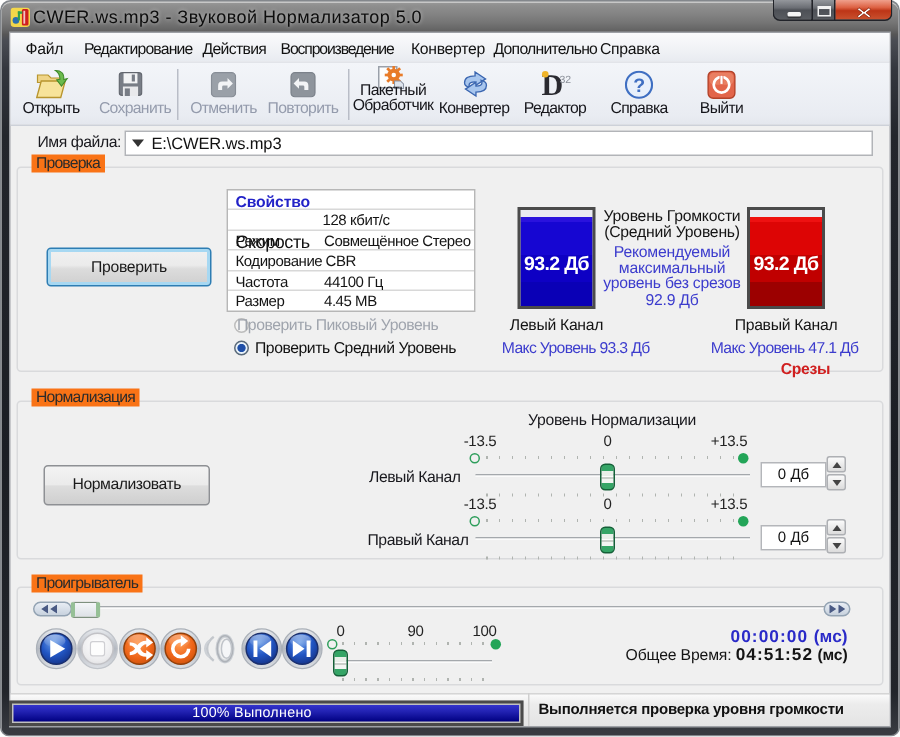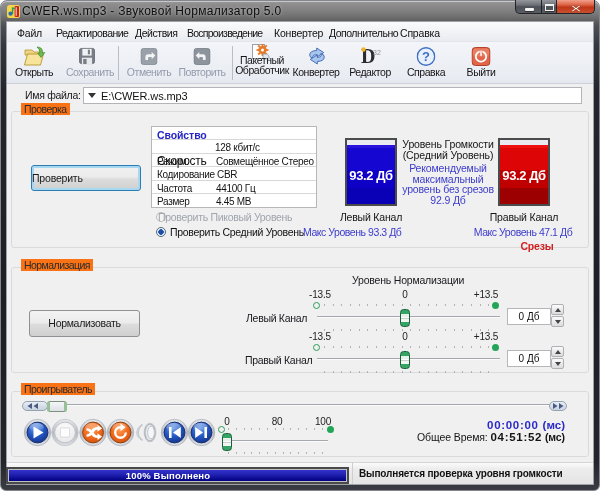--- a/index.html
+++ b/index.html
@@ -142,21 +142,21 @@
 <div class="tlab" style="left:481px;top:65.5px">Выйти</div>
 
 <div class="slab" style="left:25px;top:89px">Имя файла:</div>
 <div class="a" style="left:83px;top:87px;width:499px;height:17px;border:1px solid #b2b4b8;background:#fff"></div>
 <div class="a" style="left:88px;top:93px;width:0;height:0;border-left:4px solid transparent;border-right:4px solid transparent;border-top:5px solid #333"></div>
 <div class="a" style="left:101px;top:90px;font-size:11px;color:#111;letter-spacing:-0.1px">E:\CWER.ws.mp3</div>
 
 <div class="grp" style="left:11px;top:111px;width:578px;height:137px"></div>
 <div class="glab" style="top:102.5px">Проверка</div>
 
-<div class="a" style="left:31px;top:165px;width:110px;height:26px;border:1px solid #2d7db3;border-radius:3px;background:linear-gradient(180deg,#f1f1f1,#ebebeb 45%,#dcdcdc 55%,#cfcfcf);box-shadow:inset 0 0 0 2px #a7d8f2;font-size:10.5px;color:#1a1a1a;text-align:left;line-height:24px;letter-spacing:-0.2px">Проверить</div>
+<div class="a" style="left:31px;top:165px;width:110px;height:26px;border:1px solid #2d7db3;border-radius:3px;background:linear-gradient(180deg,#f1f1f1,#ebebeb 45%,#dcdcdc 55%,#cfcfcf);box-shadow:inset 0 0 0 2px #a7d8f2;font-size:10.5px;color:#1a1a1a;text-align:center;line-height:24px;letter-spacing:-0.2px">Проверить</div>
 
 <div class="a" style="left:151px;top:126px;width:166px;height:82px;border:1px solid #b7b7b7;background:#fff"></div>
 <div class="a" style="left:152px;top:139px;width:164px;height:1px;background:#d8d8d8"></div>
 <div class="a" style="left:152px;top:153px;width:164px;height:1px;background:#d8d8d8"></div>
 <div class="a" style="left:152px;top:166px;width:164px;height:1px;background:#d8d8d8"></div>
 <div class="a" style="left:152px;top:180px;width:164px;height:1px;background:#d8d8d8"></div>
 <div class="a" style="left:152px;top:193px;width:164px;height:1px;background:#d8d8d8"></div>
 <div class="a" style="left:157px;top:129px;font-size:10.5px;font-weight:bold;color:#2323c8;letter-spacing:-0.1px">Свойство</div>
 <div class="a" style="left:157px;top:154px;font-size:12px;color:#141414;letter-spacing:-0.3px">Скорость</div>
 <div class="a" style="left:215px;top:142px;font-size:10px;color:#141414;letter-spacing:-0.3px">128 кбит/с</div>
@@ -176,21 +176,21 @@
 
 <div class="a" style="left:345px;top:138px;width:52px;height:68px;border:2px solid #4b4b4b;background:linear-gradient(180deg,#eaeaf2 0 5px,#2a12dd 5px 8px,#1606d2 8px 30px,#0e00c4 30px 48px,#0a00b6 48px 64px)"></div>
 <div class="a" style="left:345px;top:168px;width:52px;height:15px;font-size:13px;font-weight:bold;color:#fff;text-align:center;letter-spacing:-0.4px">93.2 Дб</div>
 <div class="a" style="left:498px;top:138px;width:52px;height:68px;border:2px solid #4b4b4b;background:linear-gradient(180deg,#eaeaf2 0 5px,#ee1111 5px 8px,#dd0505 8px 30px,#c00000 30px 48px,#9c0000 48px 64px)"></div>
 <div class="a" style="left:498px;top:168px;width:52px;height:15px;font-size:13px;font-weight:bold;color:#fff;text-align:center;letter-spacing:-0.4px">93.2 Дб</div>
 
 <div class="a" style="left:399px;top:139px;width:98px;text-align:center;font-size:10.5px;line-height:10.5px;color:#141414;letter-spacing:-0.15px">Уровень Громкости<br>(Средний Уровень)</div>
 <div class="a blue" style="left:399px;top:163px;width:98px;text-align:center;font-size:10.5px;line-height:10.7px;letter-spacing:-0.15px">Рекомендуемый<br>максимальный<br>уровень без срезов<br>92.9 Дб</div>
 
 <div class="a" style="left:321px;top:211px;width:100px;text-align:center;font-size:10.5px;color:#141414;letter-spacing:-0.2px">Левый Канал</div>
-<div class="a blue" style="left:303px;top:226px;width:130px;text-align:left;font-size:10.5px;letter-spacing:-0.45px;white-space:nowrap">Макс Уровень 93.3 Дб</div>
+<div class="a blue" style="left:303px;top:226px;width:130px;text-align:right;font-size:10.5px;letter-spacing:-0.45px;white-space:nowrap">Макс Уровень 93.3 Дб</div>
 <div class="a" style="left:474px;top:211px;width:100px;text-align:center;font-size:10.5px;color:#141414;letter-spacing:-0.2px">Правый Канал</div>
 <div class="a blue" style="left:458px;top:226px;width:130px;text-align:center;font-size:10.5px;letter-spacing:-0.45px;white-space:nowrap">Макс Уровень 47.1 Дб</div>
 <div class="a" style="left:487px;top:240px;width:100px;text-align:center;font-size:10.5px;font-weight:bold;color:#d01f1f;letter-spacing:-0.2px">Срезы</div>
 
 <div class="grp" style="left:11px;top:267px;width:578px;height:106px"></div>
 <div class="glab" style="top:258.5px">Нормализация</div>
 <div class="btn7" style="left:29px;top:310px;width:111px;height:27px;line-height:25px">Нормализовать</div>
 <div class="slab" style="left:352px;top:274px;letter-spacing:-0.2px">Уровень Нормализации</div>
 
 <div class="num" style="left:320px;top:289px">-13.5</div>
@@ -311,30 +311,30 @@
 <g>
 <circle cx="178.5" cy="14.5" r="13.2" fill="url(#bez)" stroke="#aab0b8" stroke-width="0.8"></circle>
 <circle cx="178.5" cy="14.5" r="10.4" fill="url(#gb)" stroke="#1a2f6e" stroke-width="1"></circle>
 <rect x="181.4" y="9" width="2.6" height="11" fill="#fff"></rect>
 <path d="M172.2 9 L180 14.5 L172.2 20 Z" fill="#fff"></path>
 <ellipse cx="177.5" cy="9.2" rx="7.2" ry="4.2" fill="url(#gloss)" opacity="0.5"></ellipse>
 </g>
 </svg>
 
 <div class="num" style="left:227px;top:416px">0</div>
-<div class="num" style="left:277px;top:416px">80</div>
+<div class="num" style="left:277px;top:416px">90</div>
 <div class="num" style="left:323px;top:416px">100</div>
 <div class="circ" style="left:218px;top:426px"></div>
 <div class="ticks" style="left:228px;top:428px;width:100px;background-image:repeating-linear-gradient(90deg,#b0b4b0 0 1px,rgba(0,0,0,0) 1px 7.8px)"></div>
 <div class="dot" style="left:327px;top:426px"></div>
 <div class="track" style="left:226px;top:440px;width:102px"></div>
 <div class="thumb" style="left:222px;top:433px"></div>
 <div class="ticks" style="left:228px;top:452px;width:100px;background-image:repeating-linear-gradient(90deg,#b0b4b0 0 1px,rgba(0,0,0,0) 1px 7.8px)"></div>
 
 <div class="a" style="left:365px;top:419px;width:200px;text-align:right;font-size:11.5px;font-weight:bold;color:#2a2ac8;letter-spacing:0.7px">00:00:00 <span style="font-weight:bold;letter-spacing:0px">(мс)</span></div>
 <div class="a" style="left:365px;top:431px;width:200px;text-align:right;font-size:10.5px;color:#141414;letter-spacing:-0.1px">Общее Время:  <b style="font-size:11.5px;letter-spacing:0.7px">04:51:52</b> <b>(мс)</b></div>
 
 <div class="a" style="left:7px;top:462px;width:586px;height:22px;background:linear-gradient(180deg,#fbfbfb,#ececec 30%,#e4e4e4);border-top:1px solid #d5d5d5"></div>
 <div class="a" style="left:352px;top:462px;width:1px;height:22px;background:#cfcfcf"></div>
 <div class="a" style="left:6px;top:467px;width:343px;height:17px;border:2px solid #4a4a4a;background:#c0c0c0"></div>
 <div class="a" style="left:9px;top:470px;width:337px;height:11px;background:linear-gradient(180deg,#3333cc,#2222b2 40%,#0e0e96 75%,#000080)"></div>
-<div class="a" style="left:9px;top:471px;width:318px;height:10px;font-size:9.5px;font-weight:bold;color:#fff;text-align:center;line-height:10px;letter-spacing:0.2px">100% Выполнено</div>
+<div class="a" style="left:9px;top:471px;width:318px;height:10px;font-size:9.5px;font-weight:normal;color:#fff;text-align:center;line-height:10px;letter-spacing:0.2px">100% Выполнено</div>
 <div class="a" style="left:359px;top:468px;font-size:10px;font-weight:bold;color:#111;letter-spacing:-0.15px">Выполняется проверка уровня громкости</div>
 
 </body></html>

